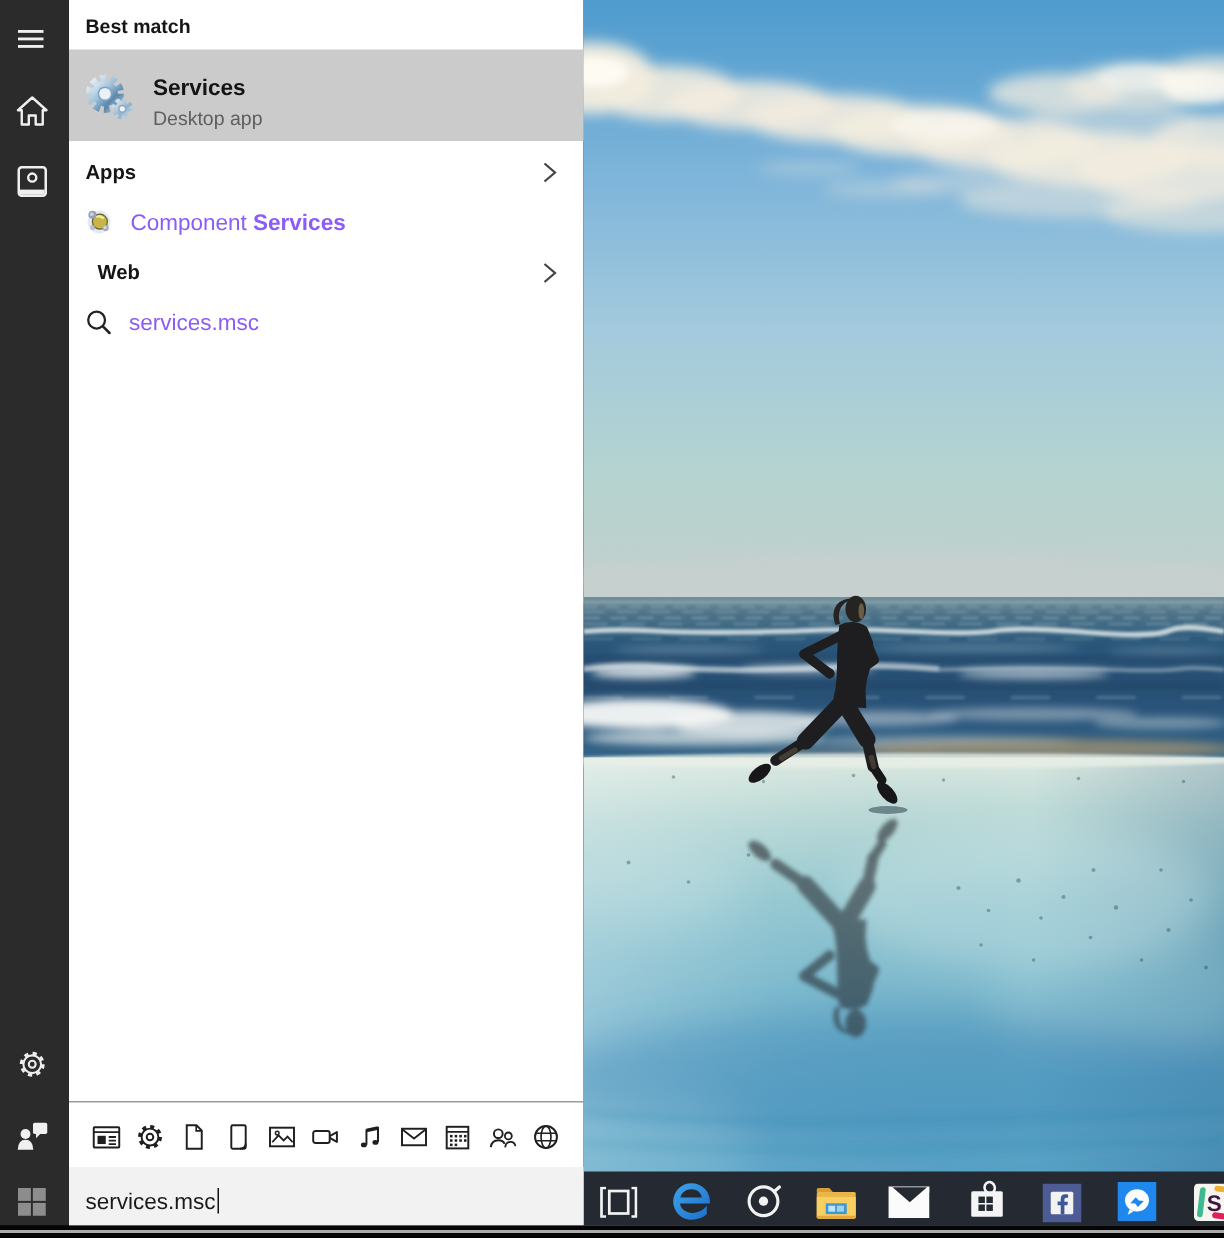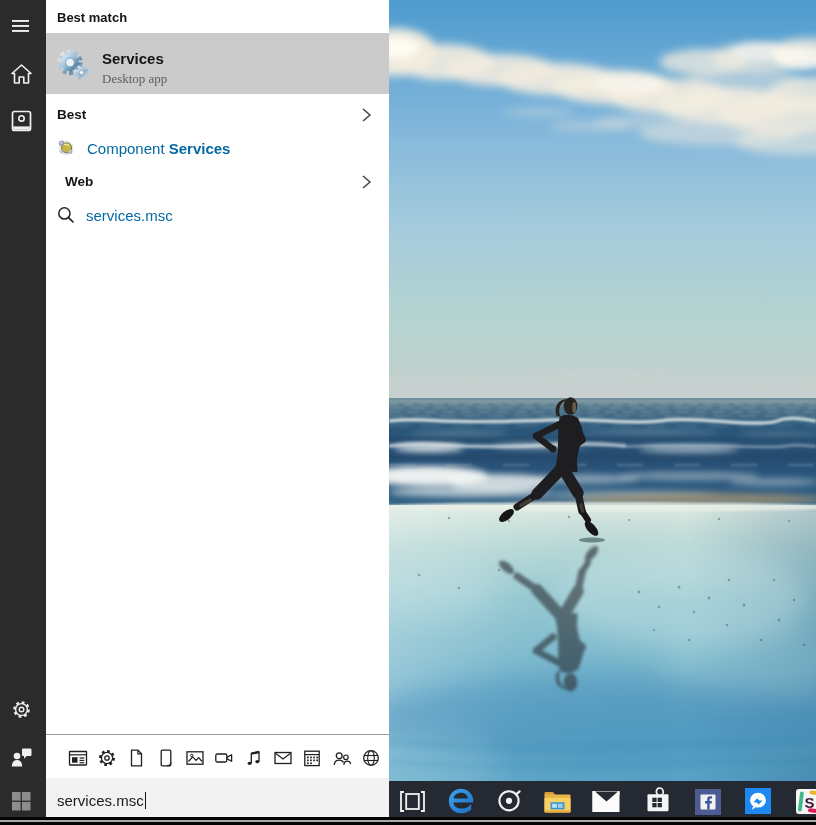--- a/index.html
+++ b/index.html
@@ -1,30 +1,30 @@
 <!DOCTYPE html>
 <html><head>
 <meta charset="utf-8">
 <style>
   html,body{margin:0;padding:0;background:#000;}
   #stage{position:relative;width:816px;height:825px;overflow:hidden;background:#000;
     font-family:"Liberation Sans",sans-serif;}
   #photo{position:absolute;left:389px;top:0;width:427px;height:820px;}
   #sidebar{position:absolute;left:0;top:0;width:46px;height:817px;background:#2b2b2b;}
-  #panel{position:absolute;left:46px;top:0;width:343px;height:817px;background:#fff;text-align:right;}
+  #panel{position:absolute;left:46px;top:0;width:343px;height:817px;background:#fff;}
   #taskbar{position:absolute;left:389px;top:781px;width:427px;height:36px;background:#252a32;}
   #bstrip{position:absolute;left:0;top:817px;width:816px;height:8px;background:#050505;}
   #bstrip .line{position:absolute;left:0;top:3px;width:816px;height:2px;background:#a9a9a9;}
   .abs{position:absolute;}
   .bestmatch{left:11px;top:10px;font-size:13px;font-weight:700;color:#151515;letter-spacing:0;}
   .selrow{left:0;top:33px;width:343px;height:61px;background:#cbcbcb;}
   .svc-title{left:56px;top:50px;font-size:15px;font-weight:600;color:#141414;}
-  .svc-sub{left:56px;top:71px;font-size:13px;font-weight:400;color:#5e5e5e;font-family:Liberation Serif, serif;}
+  .svc-sub{left:56px;top:71px;font-size:13px;font-weight:400;color:#5e5e5e;}
   .hdr{font-size:13.5px;font-weight:700;color:#151515;}
-  .item{font-size:15px;font-weight:400;color:#0369a1;}
+  .item{font-size:15px;font-weight:400;color:#8b5cf6;}
   .searchbox{left:0;top:778px;width:343px;height:39px;background:#f2f2f2;}
   .searchtext{left:11px;top:792px;font-size:15px;color:#1a1a1a;}
   .cursor{display:inline-block;width:1px;height:17px;background:#111;vertical-align:-3px;margin-left:1px;}
   .iconline{left:0;top:734px;width:343px;height:1px;background:#9b9b9b;}
   .bic{margin-right:9.35px;}
 </style>
 </head>
 <body>
 <div id="stage">
   <svg id="photo" viewBox="0 0 427 820" preserveAspectRatio="none">
@@ -332,21 +332,21 @@
       </g>
       <g>
         <circle cx="25.5" cy="25.5" r="5.4" fill="none" stroke="url(#gg2)" stroke-width="3.4" stroke-dasharray="2.5 1.75"></circle>
         <circle cx="25.5" cy="25.5" r="4.7" fill="url(#gg2)"></circle>
         <circle cx="25.5" cy="25.5" r="2.2" fill="#eef4f8"></circle>
         <circle cx="25.5" cy="25.5" r="2.2" fill="none" stroke="#87a9c4" stroke-width="0.9"></circle>
       </g>
     </svg>
     <div class="abs svc-title">Services</div>
     <div class="abs svc-sub">Desktop app</div>
-    <div class="abs hdr" style="left:11px;top:107px">Best</div>
+    <div class="abs hdr" style="left:11px;top:107px">Apps</div>
     <svg class="abs" style="left:314px;top:107px" width="13" height="16" viewBox="0 0 13 16">
       <path d="M3 2 L 10 8 L 3 14" fill="none" stroke="#444" stroke-width="1.5"></path>
     </svg>
     <svg class="abs" style="left:11px;top:139px" width="17" height="17" viewBox="0 0 17 17">
       <circle cx="9" cy="9" r="7.6" fill="#dbe7f3" opacity="0.85"></circle>
       <circle cx="9.6" cy="8.8" r="5" fill="#c8b447"></circle>
       <path d="M7 5.5 a5 5 0 0 1 5.2 1.2" stroke="#f0e9a0" stroke-width="1.6" fill="none"></path>
       <circle cx="9.6" cy="8.8" r="5" fill="none" stroke="#6d5f1d" stroke-width="0.8"></circle>
       <circle cx="4.6" cy="4.2" r="2.7" fill="#9aa0b4"></circle>
       <circle cx="4.2" cy="3.8" r="1.3" fill="#c9cdd9"></circle>

